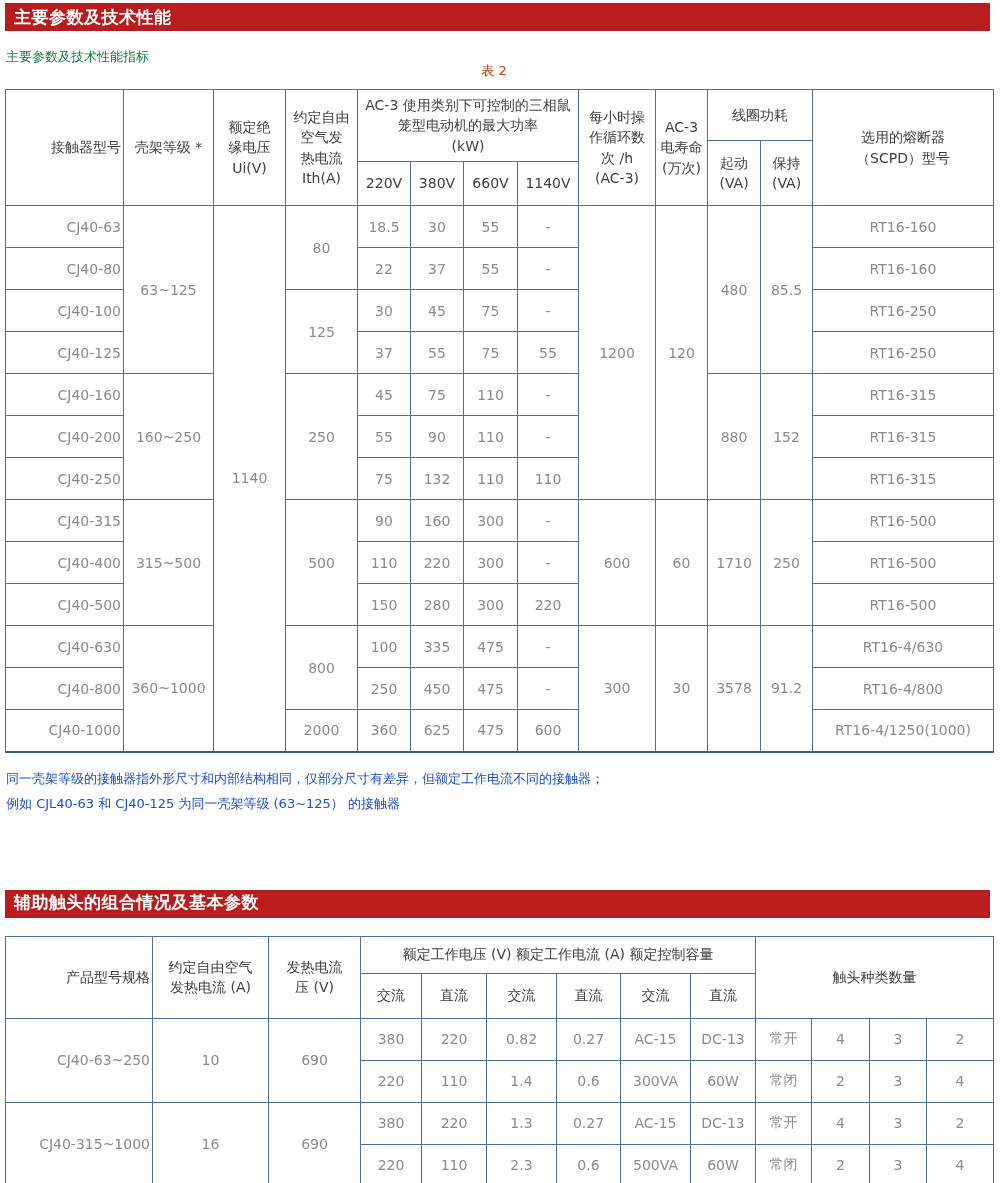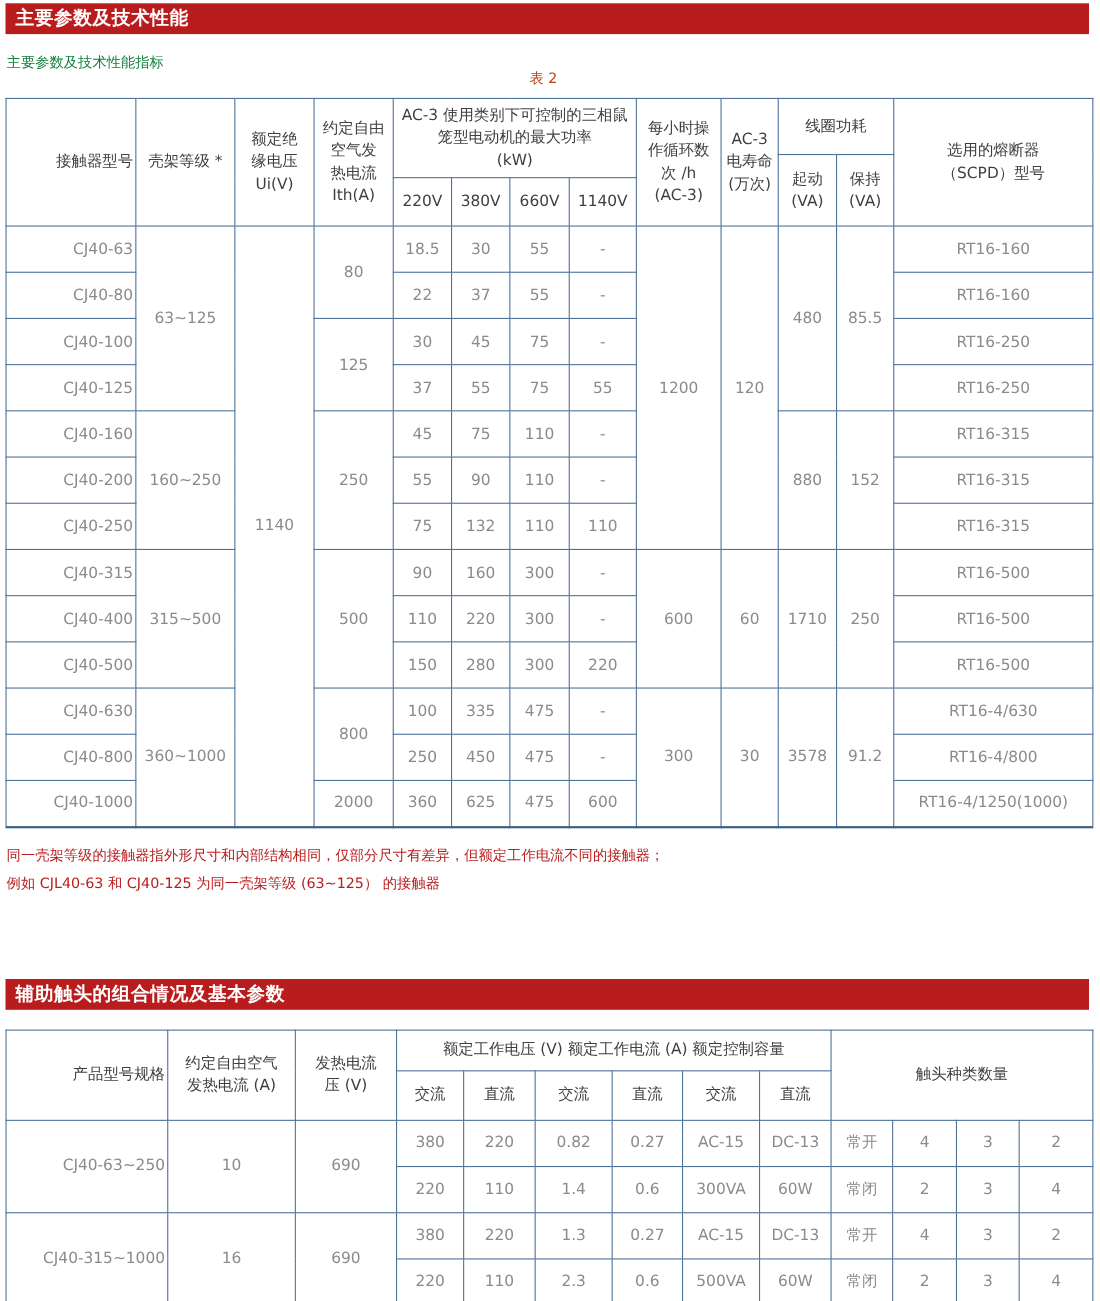--- a/index.html
+++ b/index.html
@@ -7,21 +7,21 @@
     width:1000px; height:1183px; background:#ffffff;
     font-family:"DejaVu Sans","Liberation Sans",sans-serif;
     -webkit-font-smoothing:antialiased;
   }
   .banner {
     background:#b91c1c; color:#ffffff; font-weight:bold; font-size:17px;
     height:28px; line-height:28px; padding-left:9px;
     margin:0 10px 0 5px; letter-spacing:0.5px;
   }
   .banner.first { margin-top:3px; }
-  .banner.second { margin-top:74px; }
+  .banner.second { margin-top:74px;font-family:Liberation Mono, monospace; }
   .caption {
     margin:17px 0 0 6px; font-size:13px; color:#15803d;
   }
   .table-label {
     text-align:center; margin:-4px 12px 0 0; font-size:13px; color:#c2410c;
   }
   table {
     border-collapse:collapse; table-layout:fixed;
     margin-left:5px; width:988px;
     border-bottom:2px solid #3f6082;
@@ -39,21 +39,21 @@
   td { color:#8b8b8b; font-size:14px; }
   td.left, th.left { text-align:right; padding-left:10px; }
   #table1 thead tr.h1 { height:51px; }
   #table1 thead tr.h2 { height:21px; }
   #table1 thead tr.h3 { height:44px; }
   #table1 tbody tr { height:42px; }
   #table2 thead tr.h1 { height:37px; }
   #table2 thead tr.h2 { height:45px; }
   #table2 tbody tr { height:42px; }
   .footnote {
-    margin:13px 0 0 6px; font-size:13px; color:#b91c1c; line-height:25px;
+    margin:13px 0 0 6px; font-size:13px; color:#1d4ed8; line-height:25px;
   }
 </style>
 </head>
 <body>
 
 <div class="banner first">
   <span>主要参数及技术性能</span>
 </div>
 
 <div class="caption">主要参数及技术性能指标</div>

